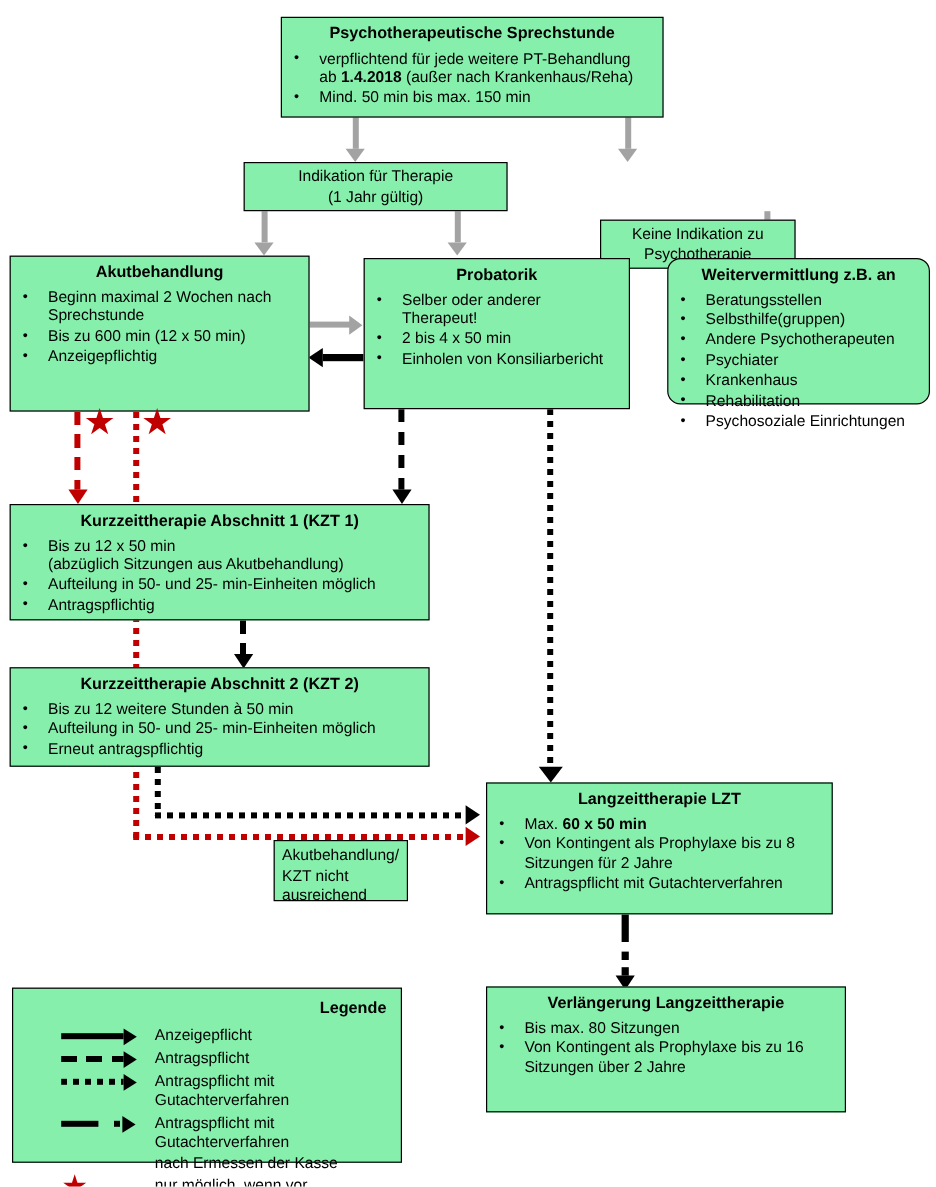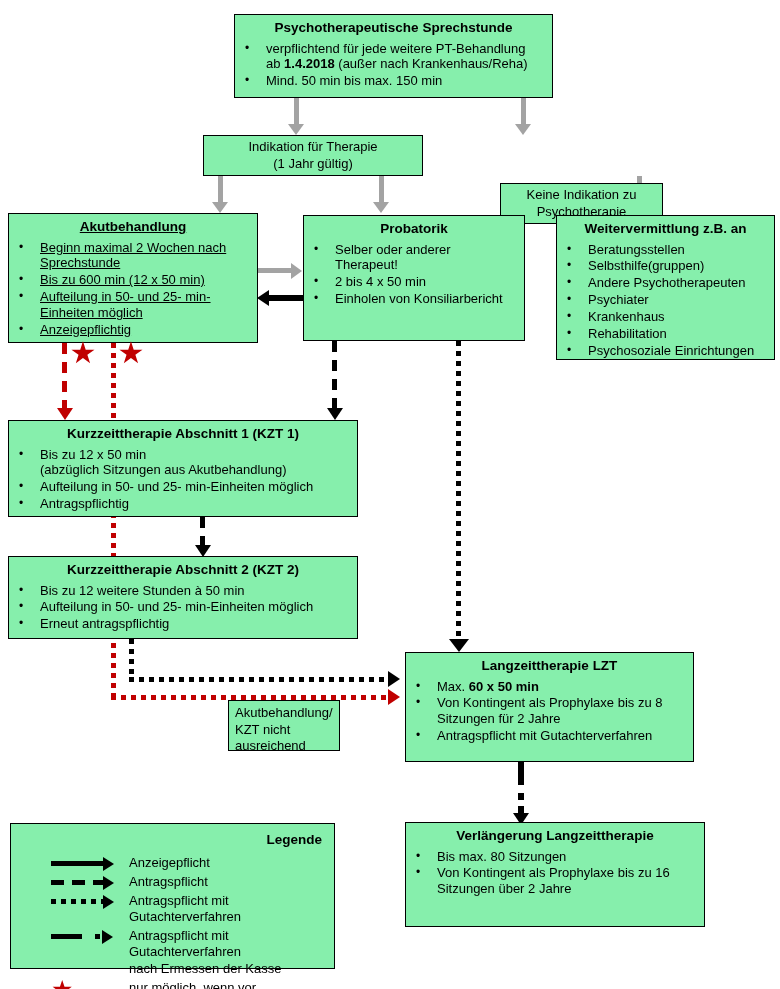--- a/index.html
+++ b/index.html
@@ -125,40 +125,39 @@
   <div class="box centered" style="left:203px;top:135px;width:220px;height:41px;">
     <span>Indikation für Therapie
 (1 Jahr gültig)</span>
   </div>
 
   <div class="box centered" style="left:500px;top:135px;width:163px;height:41px;margin-top:48px;">
     <span>Keine Indikation zu
 Psychotherapie</span>
   </div>
 
-  <div class="box" style="left:8px;top:213px;width:250px;height:130px;text-decoration:underline;">
+  <div class="box" style="left:8px;top:213px;width:250px;height:130px;">
     <div class="title">Akutbehandlung</div>
     <ul class="bullets">
         <li><span>Beginn maximal 2 Wochen nach</span><br><span>Sprechstunde</span></li>
         <li><span>Bis zu 600 min (12 x 50 min)</span></li>
-        <li><span>Aufteilung in 50- und 25- min-</span><br><span>Einheiten möglich</span></li>
         <li><span>Anzeigepflichtig</span></li>
       </ul>
   </div>
 
   <div class="box" style="left:303px;top:215px;width:222px;height:126px;">
     <div class="title">Probatorik</div>
     <ul class="bullets">
         <li><span>Selber oder anderer</span><br><span>Therapeut!</span></li>
         <li><span>2 bis 4 x 50 min</span></li>
         <li><span>Einholen von Konsiliarbericht</span></li>
       </ul>
   </div>
 
-  <div class="box" style="left:556px;top:215px;width:219px;height:145px;">
+  <div class="box" style="left:556px;top:215px;width:219px;height:122px;border-radius:11px;">
     <div class="title">Weitervermittlung z.B. an</div>
     <ul class="bullets">
         <li><span>Beratungsstellen</span></li>
         <li><span>Selbsthilfe(gruppen)</span></li>
         <li><span>Andere Psychotherapeuten</span></li>
         <li><span>Psychiater</span></li>
         <li><span>Krankenhaus</span></li>
         <li><span>Rehabilitation</span></li>
         <li><span>Psychosoziale Einrichtungen</span></li>
       </ul>

